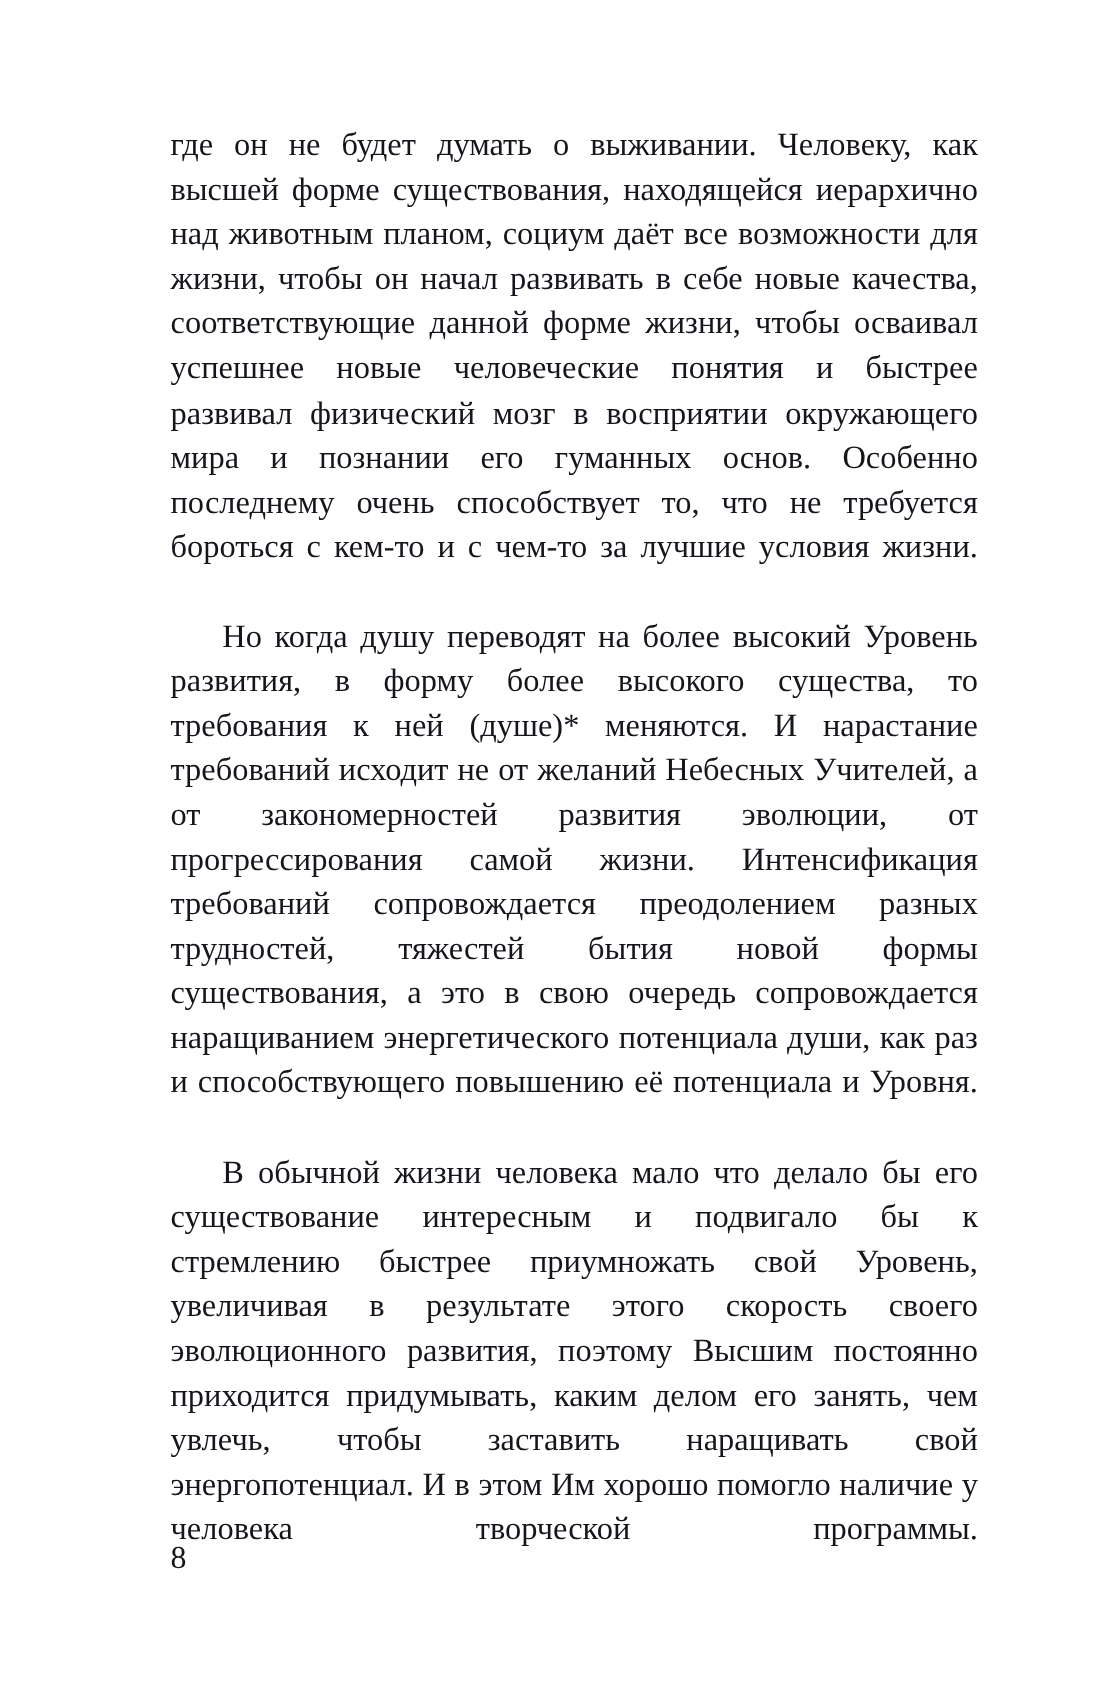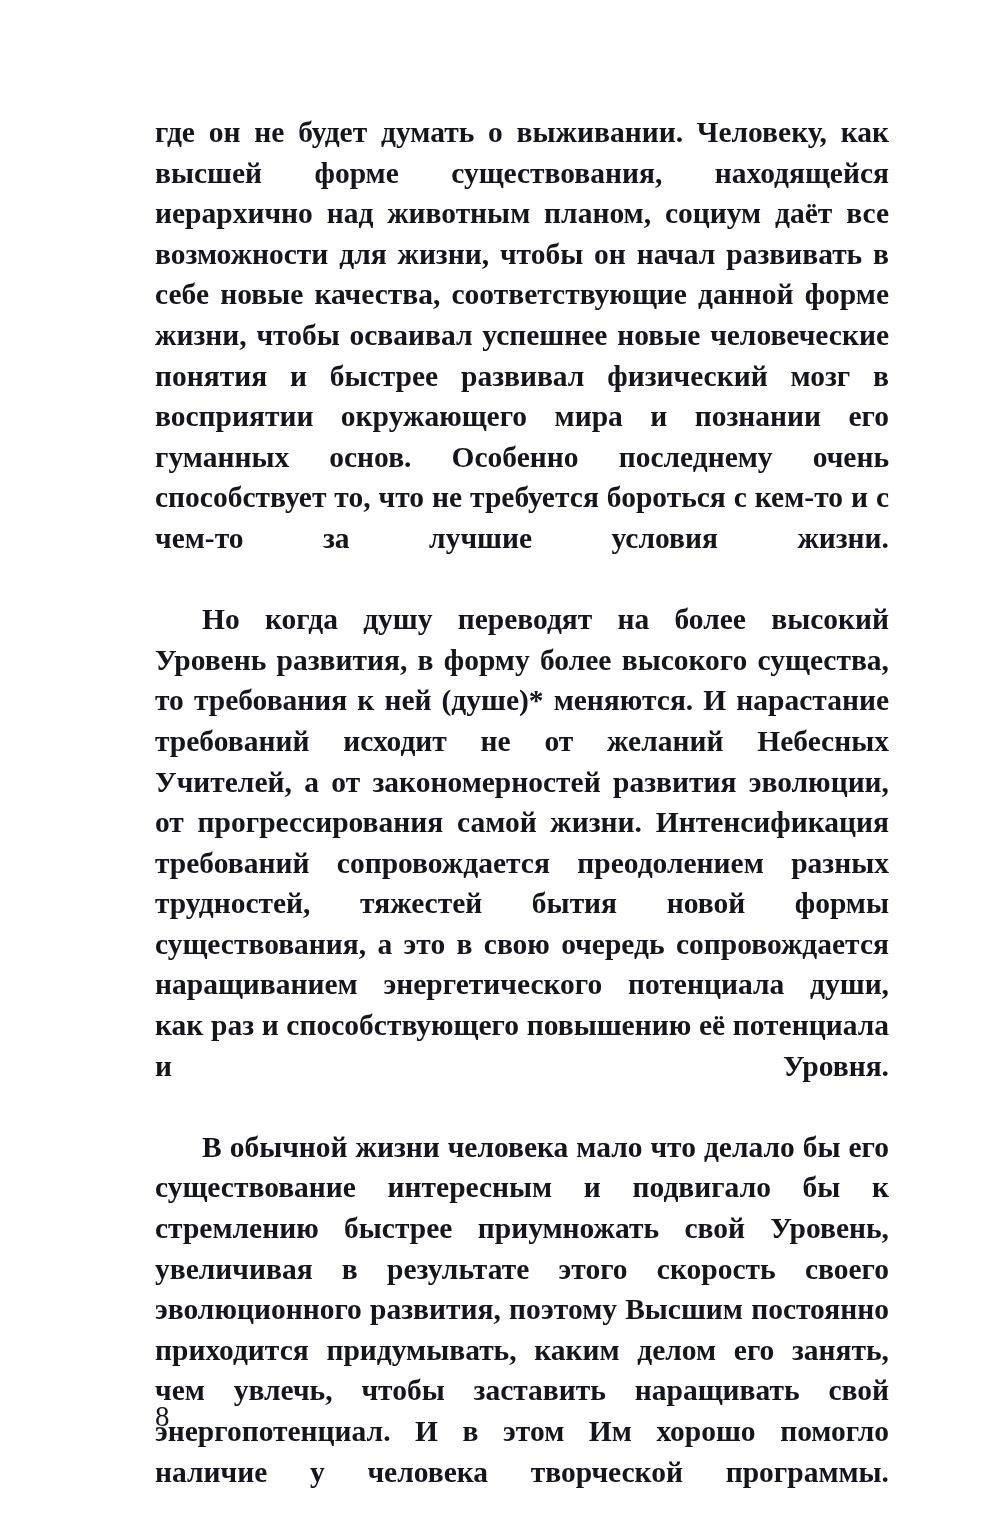--- a/index.html
+++ b/index.html
@@ -34,27 +34,25 @@
     text-align: justify;
     text-justify: inter-word;
     -webkit-hyphens: none;
     hyphens: none;
     word-spacing: 0.005em;
   }
 
   
   .para.continuation {
     text-indent: 0;
-    font-weight: bold;
   }
 
   
   .para.indented {
     text-indent: 47px;
-    font-weight: bold;
   }
 
   
   .para::after {
     content: "";
     display: inline-block;
     width: 100%;
   }
 
   .page-number {

